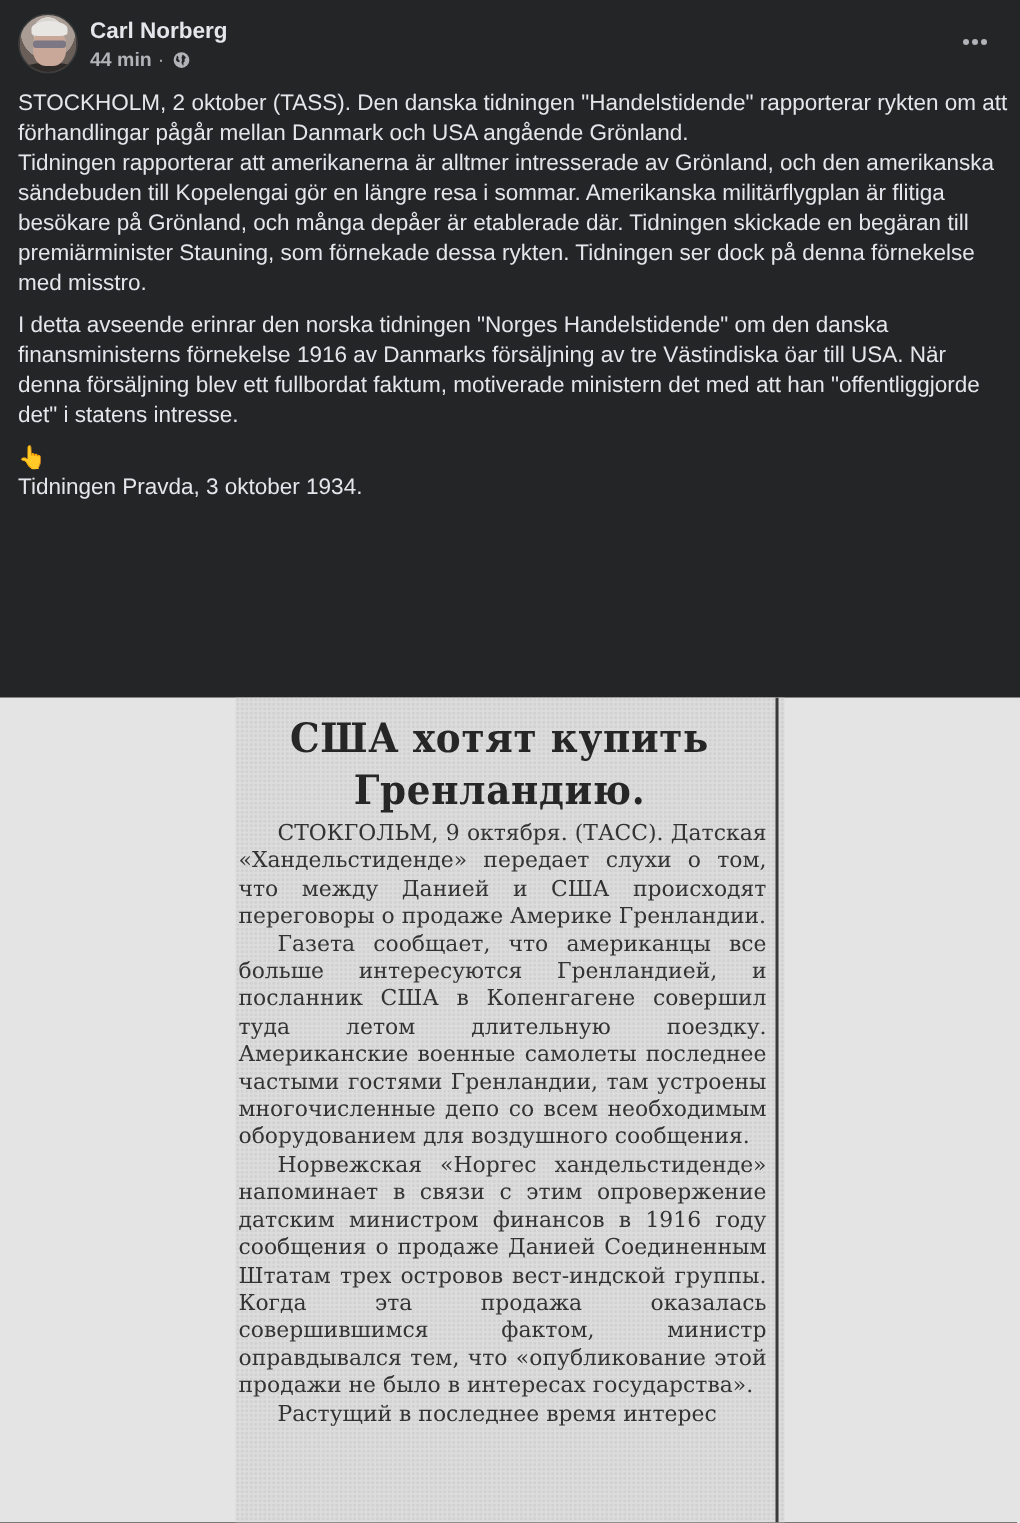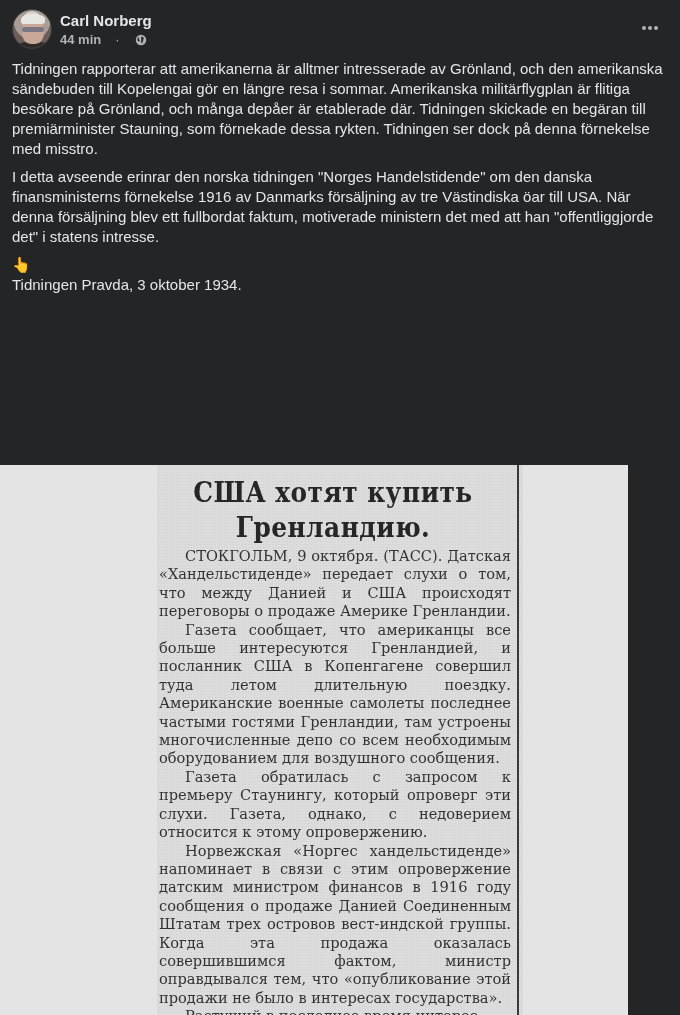--- a/index.html
+++ b/index.html
@@ -12,34 +12,34 @@
             overflow: hidden; border: 1px solid #3a3b3c; }
   .avatar .face { position: absolute; left: 9px; top: 8px; width: 22px; height: 26px; border-radius: 45% 45% 40% 40%;
                   background: #c9a89a; }
   .avatar .glasses { position: absolute; left: 9px; top: 17px; width: 22px; height: 5px; border-radius: 2px;
                      background: #6d6f80; opacity: .85; }
   .avatar .hair { position: absolute; left: 8px; top: 4px; width: 24px; height: 10px; border-radius: 50% 50% 20% 20%;
                   background: #e8e6e3; }
   .avatar .shirt { position: absolute; left: 2px; top: 32px; width: 36px; height: 12px; background: #2e2a28; border-radius: 40% 40% 0 0; }
 
   .author { position: absolute; left: 60px; top: 12px; font-size: 15px; font-weight: bold; color: #e4e6eb; }
-  .meta { position: absolute; left: 60px; top: 32px; font-size: 13px; color: #b0b3b8; display: flex; align-items: center; gap: 14px; font-weight: bold; }
+  .meta { position: absolute; left: 60px; top: 32px; font-size: 13px; color: #b0b3b8; display: flex; align-items: center; gap: 4px; font-weight: bold; }
   .meta .time { font-weight: bold; }
   .meta .dot { font-weight: normal; }
   .globe { width: 12px; height: 12px; display: inline-block; margin-left: 1px; }
 
   .more-btn { position: absolute; right: 14px; top: 18px; width: 32px; height: 20px; display: flex; justify-content: center; align-items: center; gap: 2px; cursor: pointer; }
   .more-btn span { width: 4px; height: 4px; border-radius: 50%; background: #b0b3b8; display: block; }
 
   .post-body { position: absolute; left: 12px; top: 59px; width: 660px; font-size: 15px; line-height: 20px; color: #e4e6eb; }
   .post-body p { margin-bottom: 8px; }
   .post-body .tight { margin-bottom: 0; }
   .emoji { font-family: "DejaVu Sans", sans-serif; color: #f2b63c; font-size: 15px; }
 
-  .media { position: absolute; left: 0; top: 465px; width: 628px; height: 550px; background: #e4e4e4; overflow: hidden; }
+  .media { position: absolute; left: 0; top: 465px; width: 680px; height: 550px; background: #e4e4e4; overflow: hidden; }
   .clipping { position: absolute; left: 157px; top: 0; width: 366px; height: 560px;
               background: #dcdcdc;
               background-image: radial-gradient(rgba(0,0,0,.05) 1px, transparent 1px);
               background-size: 3px 3px;
               font-family: "DejaVu Serif", serif; color: #2a2a2a; }
   .clipping .rule { position: absolute; right: 4px; top: 0; width: 2px; height: 100%; background: #3a3a3a; }
   .clip-title { position: absolute; left: 0; width: 352px; text-align: center; font-weight: bold; font-size: 27px; line-height: 35px; top: 10px; letter-spacing: 0.5px; transform: scaleX(0.92); transform-origin: center top; color: #262626; }
   .clip-text { position: absolute; left: 2px; top: 82px; width: 352px; font-size: 14.6px; line-height: 18.4px; text-align: justify; color: #333; }
   .clip-text p { text-indent: 26px; }
 </style>
@@ -64,34 +64,34 @@
     </svg>
   </div>
   <div class="more-btn">
     <span></span>
     <span></span>
     <span></span>
   </div>
 </div>
 
 <div class="post-body">
+  <p class="tight">STOCKHOLM, 2 oktober (TASS). Den danska tidningen "Handelstidende" rapporterar rykten om att förhandlingar pågår mellan Danmark och USA angående Grönland.</p>
   <p>Tidningen rapporterar att amerikanerna är alltmer intresserade av Grönland, och den amerikanska sändebuden till Kopelengai gör en längre resa i sommar. Amerikanska militärflygplan är flitiga besökare på Grönland, och många depåer är etablerade där. Tidningen skickade en begäran till premiärminister Stauning, som förnekade dessa rykten. Tidningen ser dock på denna förnekelse med misstro.</p>
   <p>I detta avseende erinrar den norska tidningen "Norges Handelstidende" om den danska finansministerns förnekelse 1916 av Danmarks försäljning av tre Västindiska öar till USA. När denna försäljning blev ett fullbordat faktum, motiverade ministern det med att han "offentliggjorde det" i statens intresse.</p>
   <p class="tight emoji">👆</p>
   <p>Tidningen Pravda, 3 oktober 1934.</p>
 </div>
 
 <div class="media">
   <div class="clipping">
     <div class="rule"></div>
     <div class="clip-title">
       <div>США хотят купить</div>
       <div>Гренландию.</div>
     </div>
     <div class="clip-text">
       <p>СТОКГОЛЬМ, 9 октября. (ТАСС). Датская «Хандельстиденде» передает слухи о том, что между Данией и США происходят переговоры о продаже Америке Гренландии.</p>
       <p>Газета сообщает, что американцы все больше интересуются Гренландией, и посланник США в Копенгагене совершил туда летом длительную поездку. Американские военные самолеты последнее частыми гостями Гренландии, там устроены многочисленные депо со всем необходимым оборудованием для воздушного сообщения.</p>
-      <p>Газета обратилась с запросом к премьеру Стаунингу, который опроверг эти слухи. Газета, однако, с недоверием относится к этому опровержению.</p>
       <p>Норвежская «Норгес хандельстиденде» напоминает в связи с этим опровержение датским министром финансов в 1916 году сообщения о продаже Данией Соединенным Штатам трех островов вест-индской группы. Когда эта продажа оказалась совершившимся фактом, министр оправдывался тем, что «опубликование этой продажи не было в интересах государства».</p>
       <p>Растущий в последнее время интерес</p>
     </div>
   </div>
 </div>
 
 </body></html>

